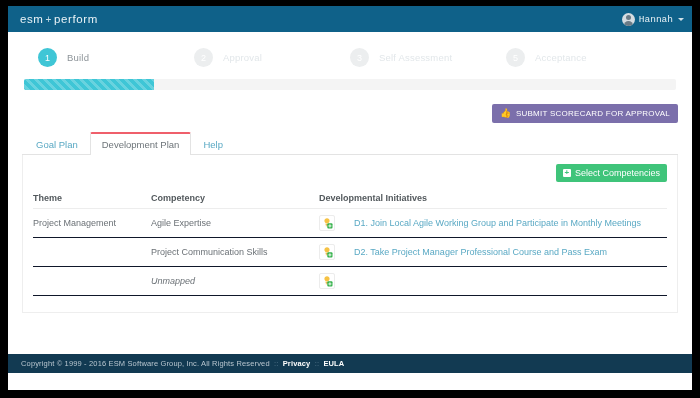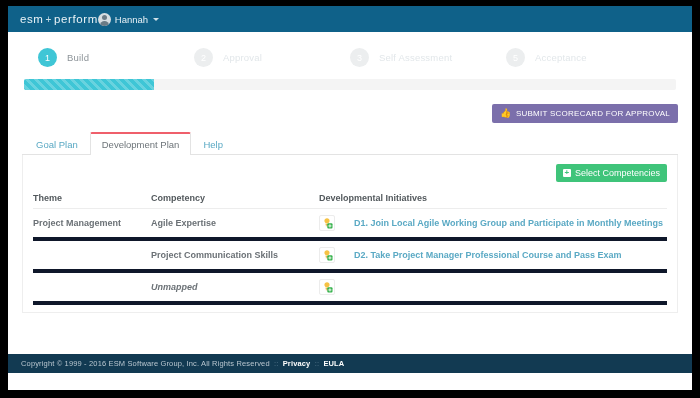--- a/index.html
+++ b/index.html
@@ -17,28 +17,28 @@
   }
   .screen{
     position:relative;width:684px;height:384px;
     background:#ffffff;overflow:hidden;
     box-sizing:border-box;
   }
 
   
   .navbar{
     height:26px;background:#0f6189;display:flex;align-items:center;
-    justify-content:flex-start;padding:0 8px 0 12px;box-sizing:border-box;
+    justify-content:space-between;padding:0 8px 0 12px;box-sizing:border-box;
   }
   .brand{
     color:#eaf3f7;font-size:11.5px;letter-spacing:.6px;font-weight:400;
     display:flex;align-items:baseline;gap:1px;
   }
   .brand .plus{font-size:10px;opacity:.85;padding:0 1px;}
-  .user-menu{display:flex;align-items:center;gap:4px;cursor:pointer;}
+  .user-menu{display:flex;align-items:center;gap:4px;cursor:pointer;font-family:Liberation Mono, monospace;}
   .avatar{
     width:13px;height:13px;border-radius:50%;background:#d6dde2;
     position:relative;overflow:hidden;flex:none;
   }
   .avatar::before{content:"";position:absolute;left:4px;top:2.2px;width:5px;height:5px;border-radius:50%;background:#6b7b86;}
   .avatar::after{content:"";position:absolute;left:2px;top:8px;width:9px;height:6px;border-radius:4.5px 4.5px 0 0;background:#6b7b86;}
   .user-name{color:#e7f0f5;font-size:9.5px;}
   .caret-dn{
     width:0;height:0;border-left:3px solid transparent;border-right:3px solid transparent;
     border-top:3.5px solid #cfe0e8;margin-left:1px;
@@ -134,23 +134,22 @@
     font-size:8px;line-height:8px;text-align:center;font-weight:bold;flex:none;
   }
 
   
   table.dp{width:100%;border-collapse:collapse;margin-top:11px;}
   table.dp th{
     text-align:left;font-size:9px;color:#53595d;font-weight:bold;
     padding:0 0 5px 0;border-bottom:1px solid #ededed;
   }
   table.dp td{
-    font-size:9px;color:#6b7176;padding:6px 0;border-bottom:4px solid #0f172a;
+    font-size:9px;color:#6b7176;padding:6px 0;border-bottom:1px solid #0f172a;
     vertical-align:middle;
-    font-weight:bold;
   }
   .col-theme{width:118px;}
   .col-comp{width:168px;}
   .col-init{width:auto;}
   .cell-init{display:flex;align-items:center;gap:7px;}
   .unmapped{font-style:italic;color:#c2c6c9;}
   .init-link{color:#5aa9c4;text-decoration:none;font-size:9px;margin-left:12px;}
 
   
   .bulb-btn{

